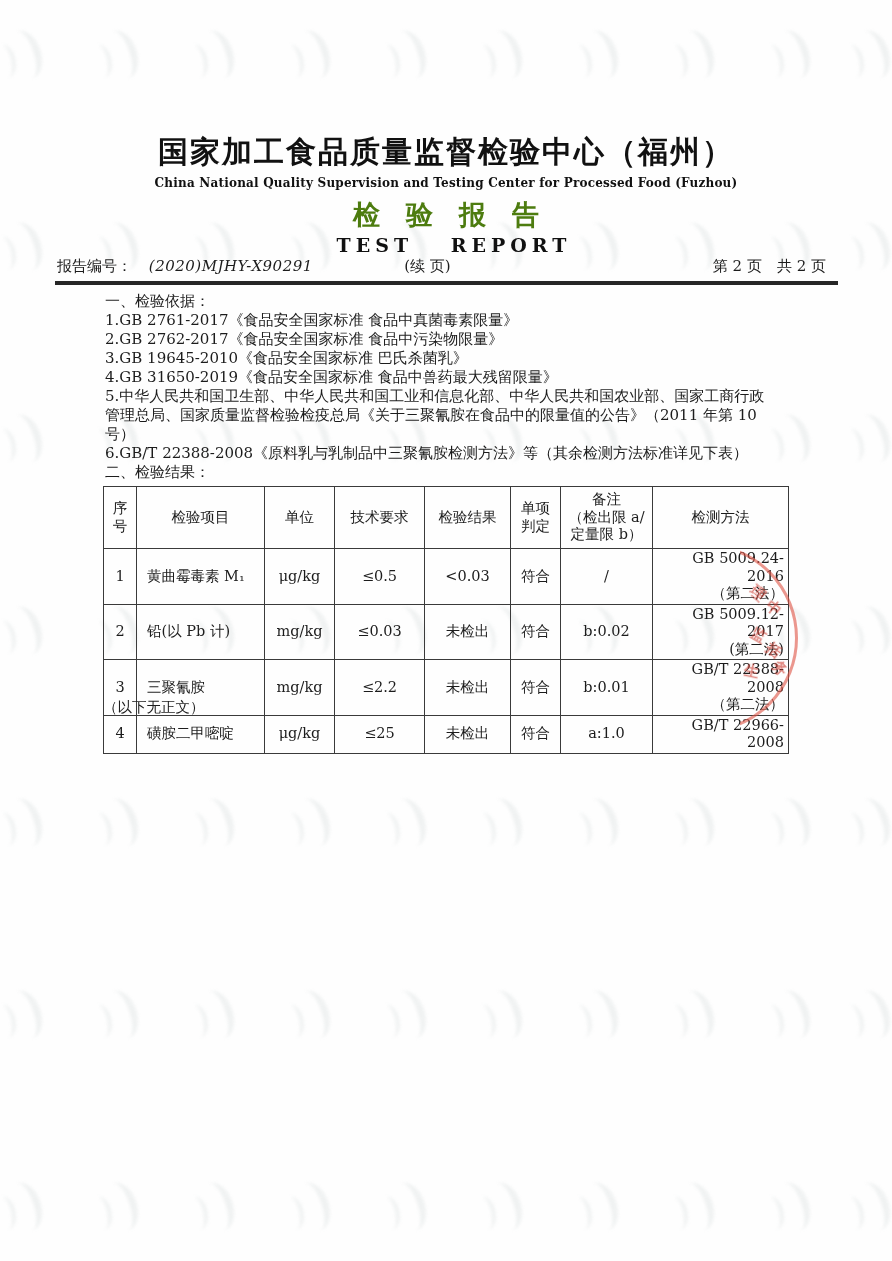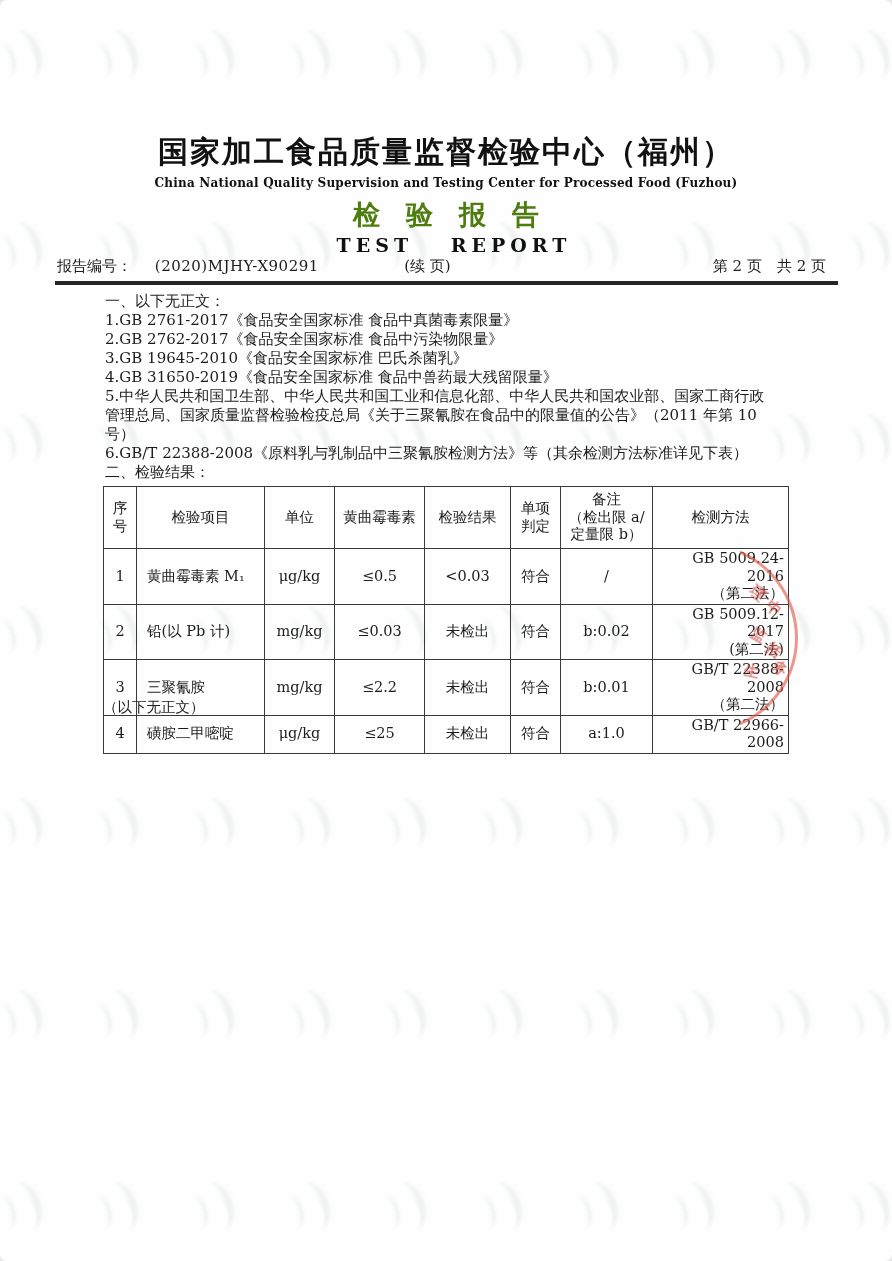--- a/index.html
+++ b/index.html
@@ -4,21 +4,20 @@
 <style>
   html,body{margin:0;padding:0;background:#e8e8e8;}
   .page{
     position:relative;
     width:892px;height:1261px;
     margin:0 auto;
     background:#fefefe;
     font-family:"DejaVu Serif","Liberation Serif",serif;
     color:#1c1c1c;
     overflow:hidden;
-    border-radius:7px;
   }
   
   .wm{
     position:absolute;width:26px;height:50px;
     border-right:7px solid rgba(150,165,165,0.13);
     border-radius:50%;
     transform:rotate(-18deg);
     filter:blur(1.5px);
     pointer-events:none;
   }
@@ -27,21 +26,21 @@
     border-right:5px solid rgba(150,165,165,0.11);
     border-radius:50%;transform:rotate(6deg);
   }
   .header-block{position:absolute;top:132px;left:0;right:0;text-align:center;}
   .org-cn{font-size:30px;font-weight:bold;letter-spacing:2px;margin:0;color:#111;}
   .org-en{font-size:12px;font-weight:bold;margin-top:3px;letter-spacing:0.2px;color:#111;}
   .title-cn{font-size:27px;font-weight:bold;letter-spacing:26px;text-indent:26px;margin-top:7px;color:#4d7c0f;}
   .title-en{font-size:19px;font-weight:bold;letter-spacing:5px;word-spacing:26px;margin-top:1px;color:#111;margin-left:16px;}
   .meta-row{position:absolute;top:257px;left:57px;right:54px;height:20px;font-size:15px;}
   .meta-left{position:absolute;left:0;top:0;}
-  .report-no-value{margin-left:18px;letter-spacing:0.5px;}
+  .report-no-value{margin-left:12px;letter-spacing:0.5px;font-style:italic;}
   .continuation{position:absolute;left:0;right:40px;top:0;text-align:center;}
   .page-indicator{position:absolute;right:12px;top:0;white-space:pre;}
   .rule{position:absolute;top:281px;left:55px;width:783px;height:4px;background:#262626;}
   .body-text{position:absolute;top:292px;left:105px;width:665px;}
   .body-text p{margin:0;font-size:15px;line-height:19px;}
   .results-table{
     position:absolute;top:486px;left:103px;
     border-collapse:collapse;table-layout:fixed;width:685px;
   }
   .results-table th,.results-table td{
@@ -163,21 +162,21 @@
       <span>报告编号：</span>
       <span class="report-no-value">(2020)MJHY-X90291</span>
     </span>
     <span class="continuation">(续 页)</span>
     <span class="page-indicator">第 2 页　共 2 页</span>
   </div>
 
   <div class="rule"></div>
 
   <div class="body-text">
-    <p>一、以下无正文：</p>
+    <p>一、检验依据：</p>
     <p>1.GB 2761-2017《食品安全国家标准 食品中真菌毒素限量》</p>
     <p>2.GB 2762-2017《食品安全国家标准 食品中污染物限量》</p>
     <p>3.GB 19645-2010《食品安全国家标准 巴氏杀菌乳》</p>
     <p>4.GB 31650-2019《食品安全国家标准 食品中兽药最大残留限量》</p>
     <p>5.中华人民共和国卫生部、中华人民共和国工业和信息化部、中华人民共和国农业部、国家工商行政管理总局、国家质量监督检验检疫总局《关于三聚氰胺在食品中的限量值的公告》（2011 年第 10 号）</p>
     <p>6.GB/T 22388-2008《原料乳与乳制品中三聚氰胺检测方法》等（其余检测方法标准详见下表）</p>
     <p>二、检验结果：</p>
   </div>
 
   <table class="results-table">
@@ -190,21 +189,21 @@
         <col style="width:50px">
         <col style="width:92px">
         <col style="width:136px">
     </colgroup>
     <thead>
       <tr>
         <th>序
 号</th>
         <th>检验项目</th>
         <th>单位</th>
-        <th>黄曲霉毒素</th>
+        <th>技术要求</th>
         <th>检验结果</th>
         <th>单项
 判定</th>
         <th>备注
 （检出限 a/
 定量限 b）</th>
         <th>检测方法</th>
       </tr>
     </thead>
     <tbody>

